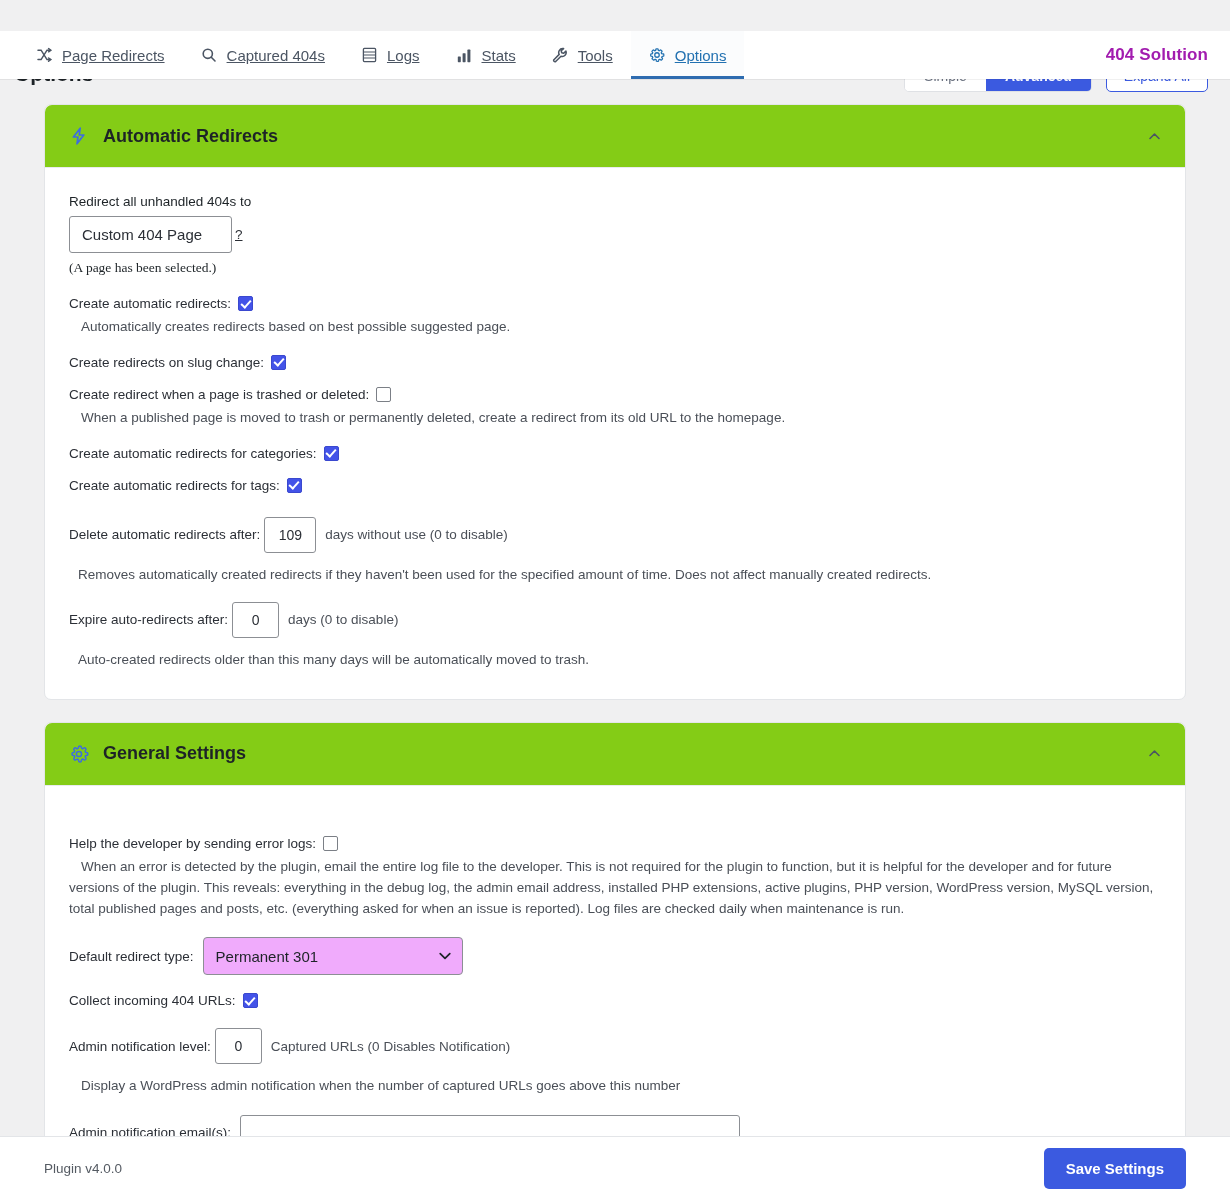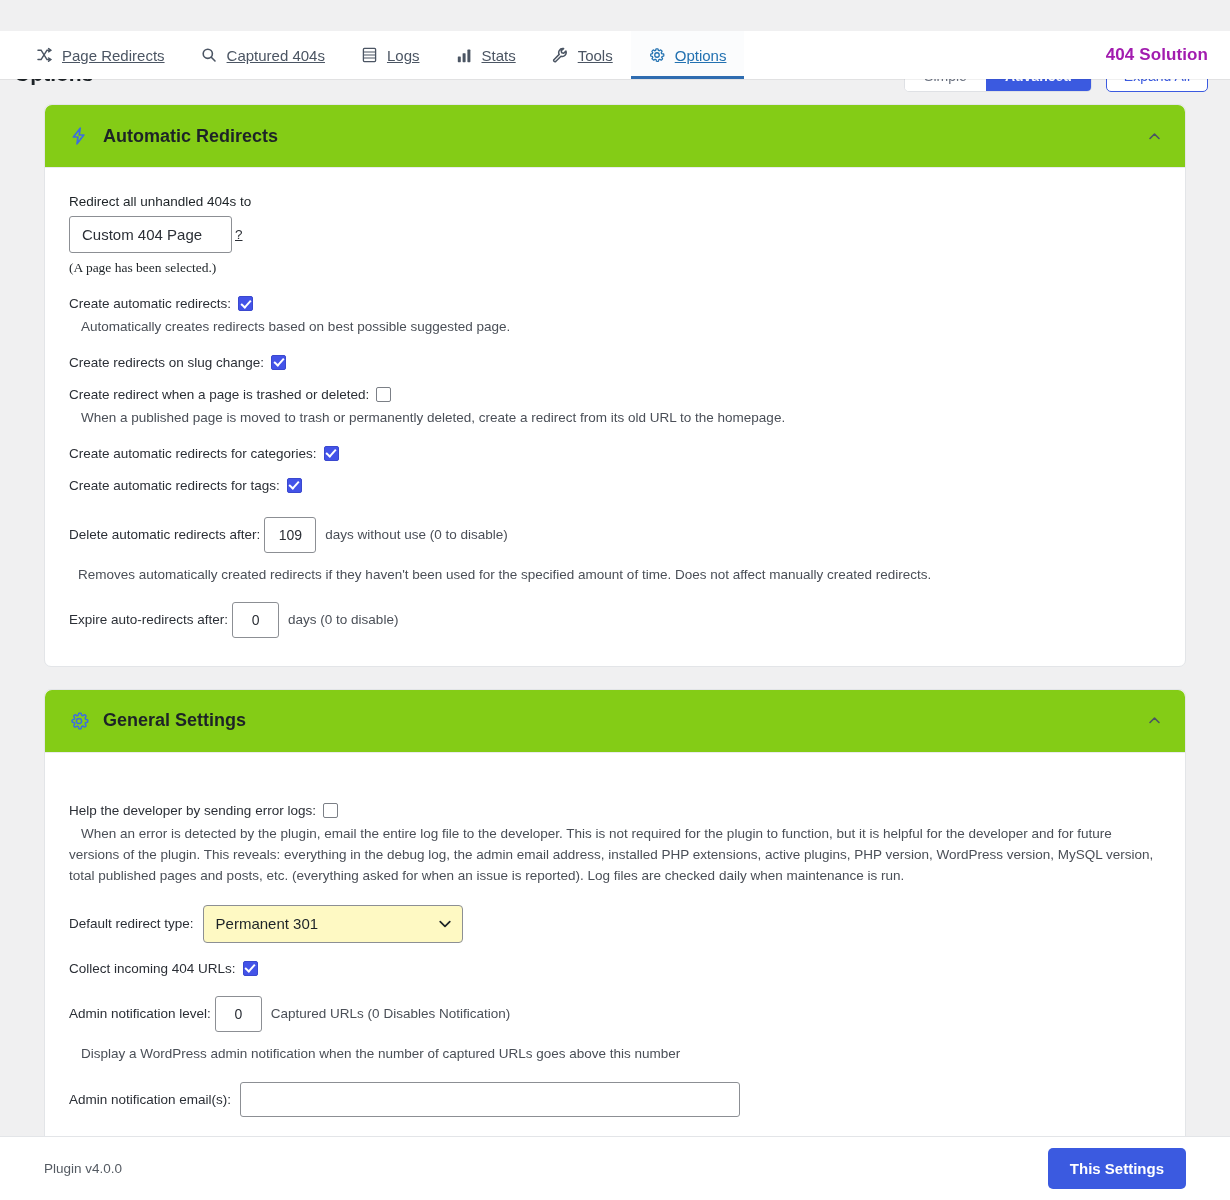--- a/index.html
+++ b/index.html
@@ -124,21 +124,21 @@
     width:163px; height:37px; font-size:15px; padding-left:12px;
   }
   .qmark {
     margin-left:3px; font-size:13.5px; color:#2b2f36;
     text-decoration:underline; cursor:pointer;
   }
   .selwrap { position:relative; display:inline-block; }
   .sel {
     appearance:none; -webkit-appearance:none;
     width:260px; height:38px;
-    border:1px solid #8c8f94; border-radius:4px; background:#fef9c3;
+    border:1px solid #8c8f94; border-radius:4px; background:#f0abfc;
     font-family:inherit; font-size:15px; color:#1d2327;
     padding:0 34px 0 12px; outline:none; cursor:pointer;
   }
   .sel-arrow { position:absolute; right:11px; top:13px; pointer-events:none; }
 
   .note { font-size:13.5px; color:#4a4f57; margin-left:9px; }
   .lbl-gap { margin-right:4px; }
 
   
   .footer {
@@ -317,20 +317,21 @@
         </div>
         <div class="desc wide" style="margin-top:12px;">Removes automatically created redirects if they haven't been used for the specified amount of time. Does not affect manually created redirects.</div>
 
         <div style="height:16px;"></div>
 
         <div class="row">
           <span class="row-lbl lbl-gap">Expire auto-redirects after:</span>
           <input class="inp num" value="0" style="">
           <span class="note">days (0 to disable)</span>
         </div>
+        <div class="desc wide" style="margin-top:12px;">Auto-created redirects older than this many days will be automatically moved to trash.</div>
 
       </div>
     </div>
 
     <div class="card">
       <div class="card-head">
         <span class="hicon">
           <svg width="20" height="20" viewBox="0 0 20 20" fill="none" stroke="#3d6ce0" stroke-width="1.5">
             <circle cx="10" cy="10" r="2.6"></circle>
             <path d="M16.3 12.1a1.2 1.2 0 0 0 .24 1.33l.05.05a1.45 1.45 0 1 1-2.05 2.05l-.05-.05a1.2 1.2 0 0 0-1.33-.24 1.2 1.2 0 0 0-.73 1.1v.13a1.45 1.45 0 1 1-2.9 0v-.07a1.2 1.2 0 0 0-.78-1.1 1.2 1.2 0 0 0-1.33.24l-.05.05a1.45 1.45 0 1 1-2.05-2.05l.05-.05a1.2 1.2 0 0 0 .24-1.33 1.2 1.2 0 0 0-1.1-.73h-.13a1.45 1.45 0 1 1 0-2.9h.07a1.2 1.2 0 0 0 1.1-.78 1.2 1.2 0 0 0-.24-1.33l-.05-.05a1.45 1.45 0 1 1 2.05-2.05l.05.05a1.2 1.2 0 0 0 1.33.24h.06a1.2 1.2 0 0 0 .73-1.1v-.13a1.45 1.45 0 1 1 2.9 0v.07a1.2 1.2 0 0 0 .73 1.1 1.2 1.2 0 0 0 1.33-.24l.05-.05a1.45 1.45 0 1 1 2.05 2.05l-.05.05a1.2 1.2 0 0 0-.24 1.33v.06a1.2 1.2 0 0 0 1.1.73h.13a1.45 1.45 0 1 1 0 2.9h-.07a1.2 1.2 0 0 0-1.1.73z"></path>
@@ -389,16 +390,16 @@
           <input class="inp email" value="" style="">
         </div>
 
       </div>
     </div>
 
   </div>
 
   <div class="footer">
     <span class="ver">Plugin v4.0.0</span>
-    <button class="save-btn">This Settings</button>
+    <button class="save-btn">Save Settings</button>
   </div>
 
 </div>
 
 </body></html>

